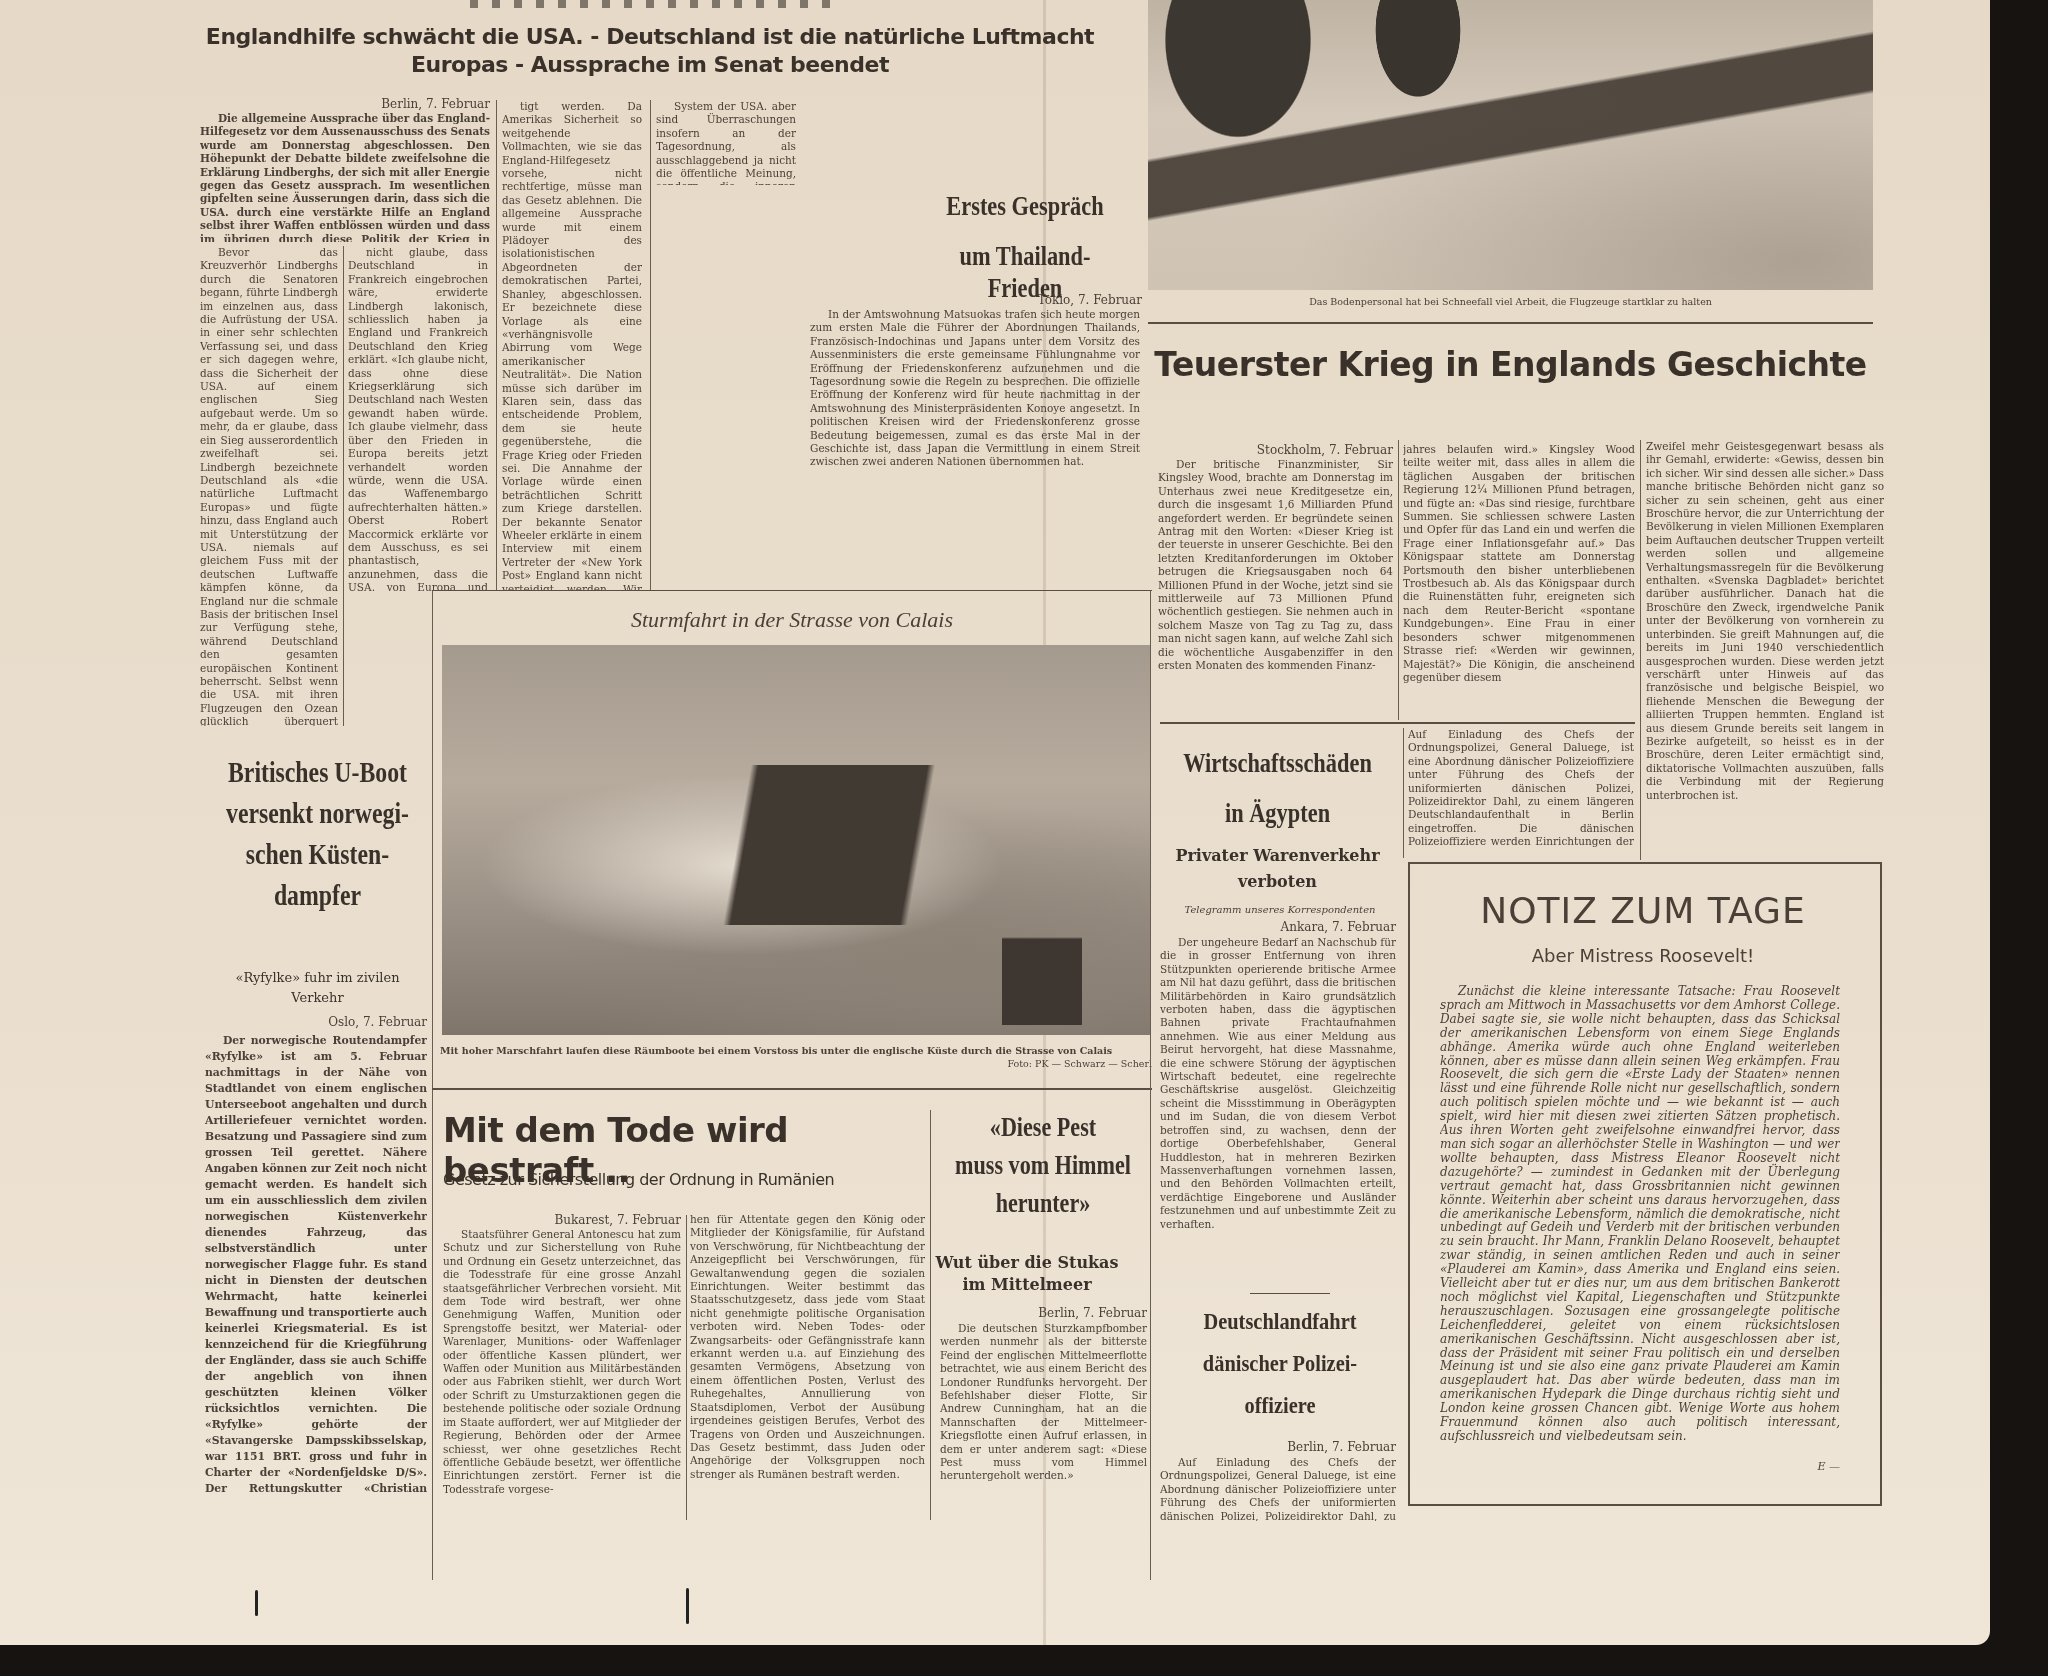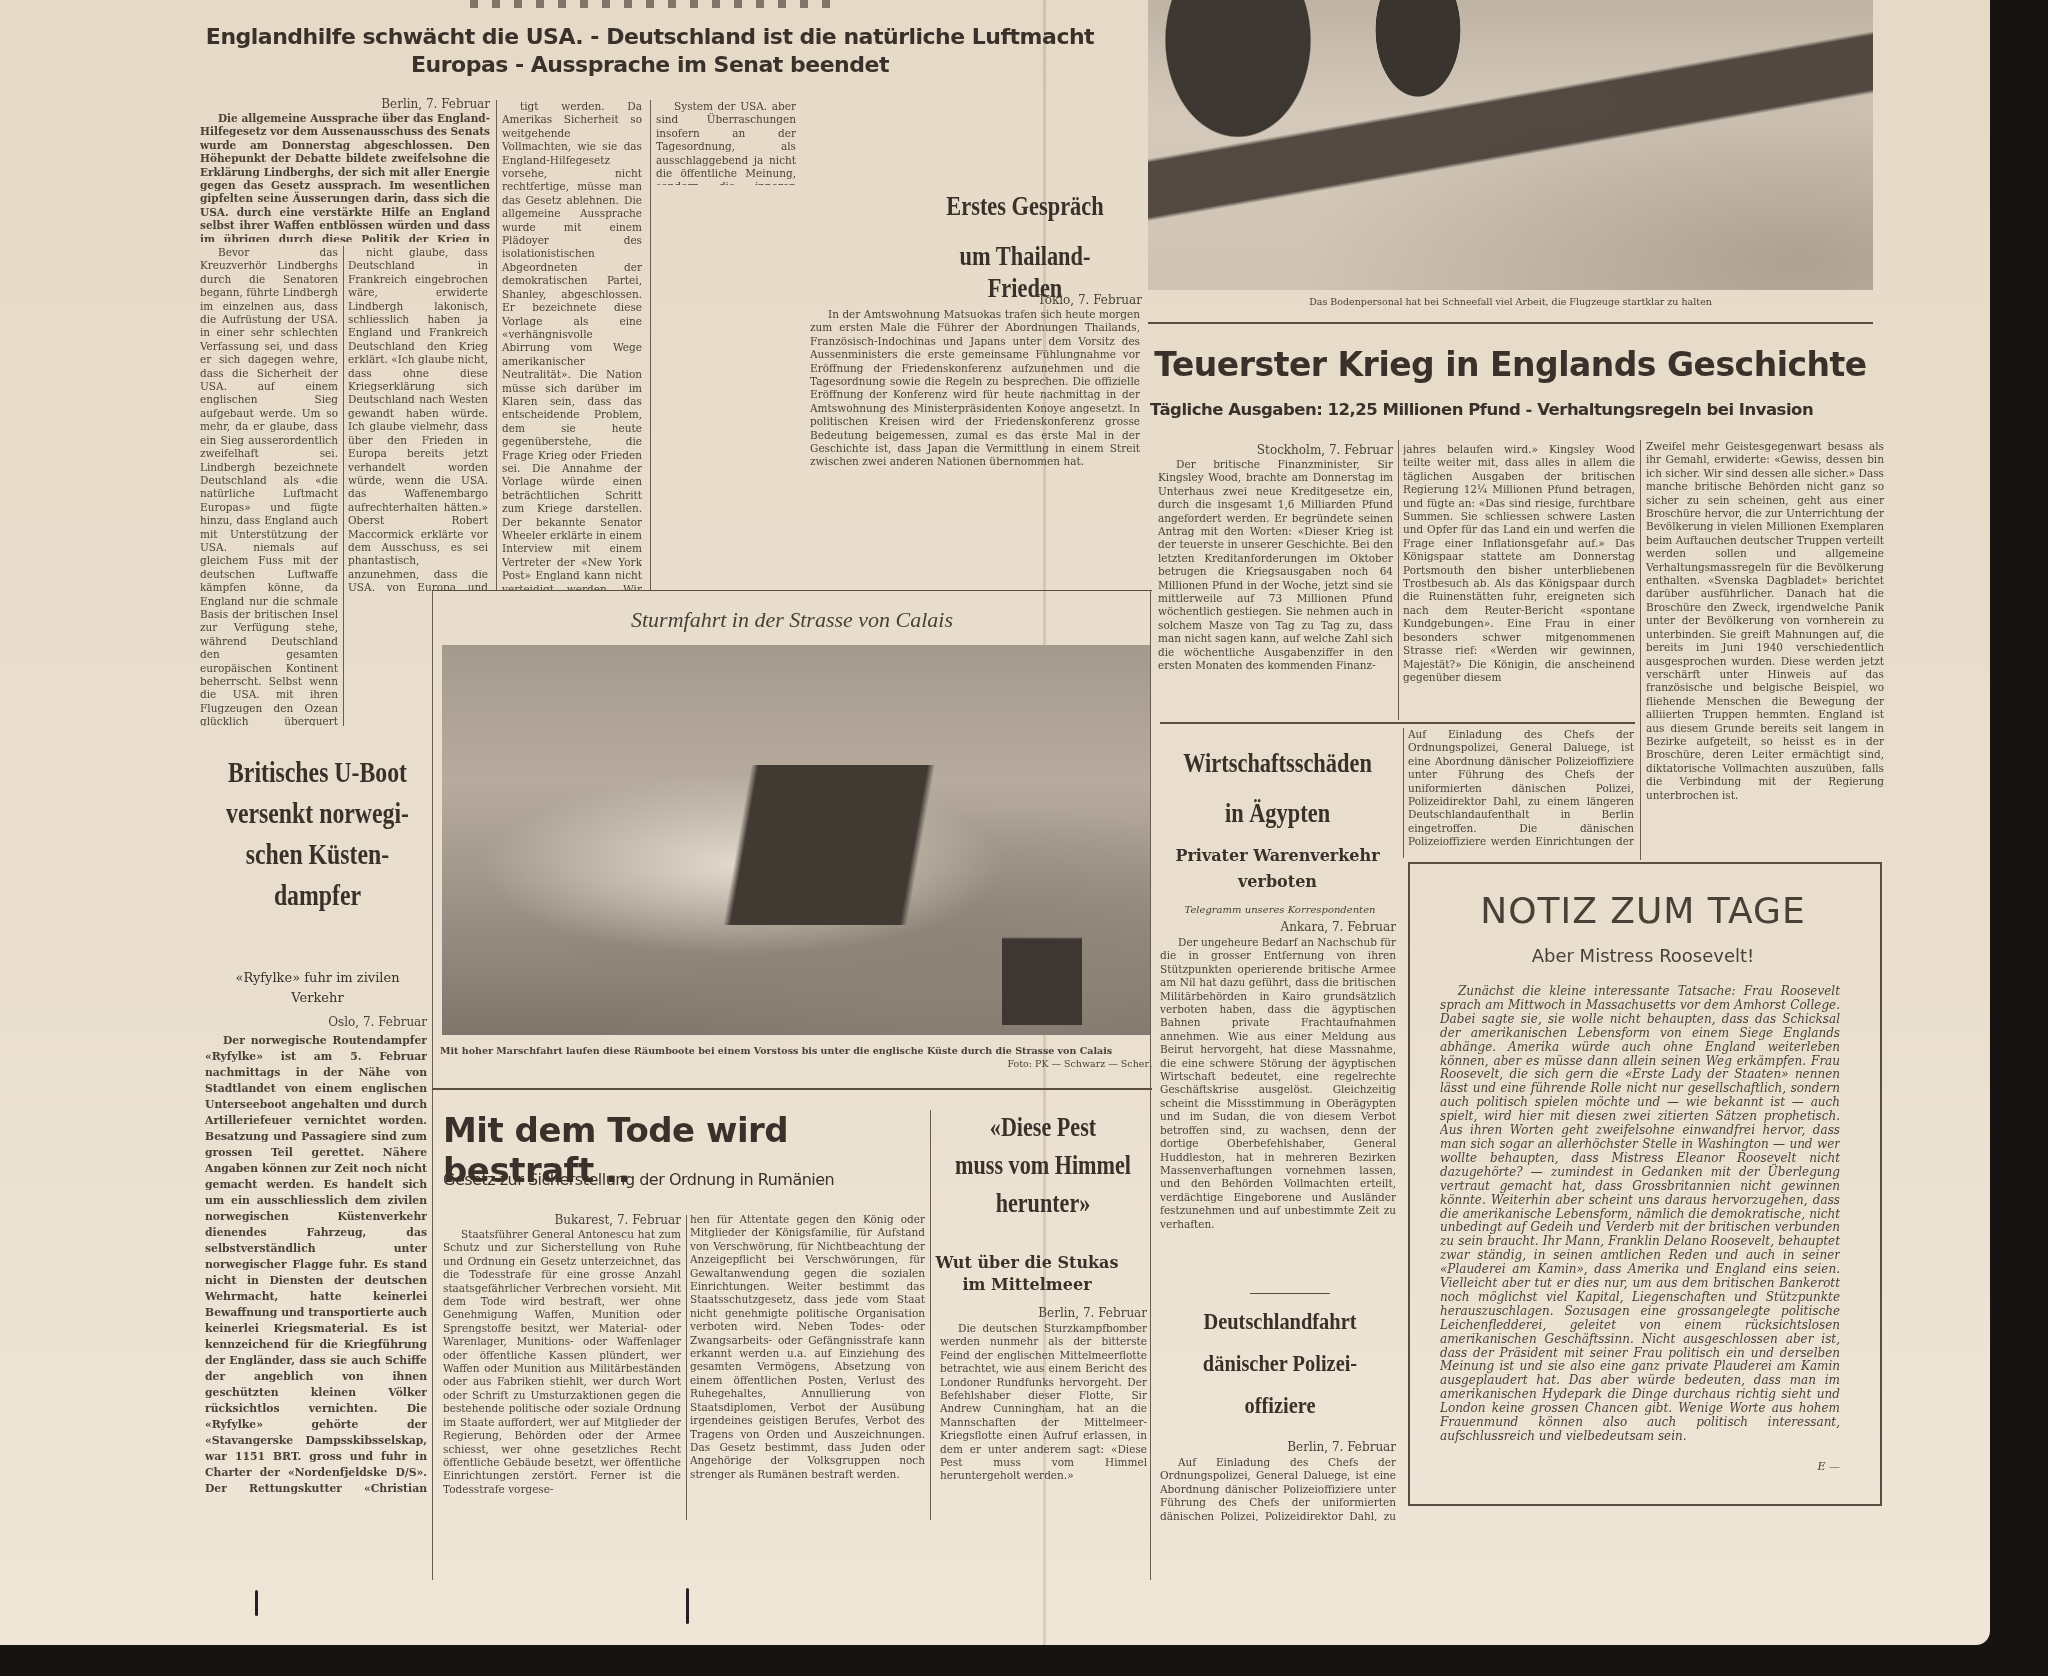--- a/index.html
+++ b/index.html
@@ -77,21 +77,20 @@
       radial-gradient(ellipse 120px 160px at 90px 40px, #3d3732 0 60%, transparent 61%),
       radial-gradient(ellipse 70px 110px at 270px 30px, #3a342f 0 60%, transparent 61%),
       linear-gradient(170deg, transparent 0 38%, rgba(60,52,45,.85) 39% 52%, transparent 53%),
       radial-gradient(ellipse 500px 200px at 650px 260px, rgba(120,108,96,.4), transparent),
       linear-gradient(180deg,#bfb3a4 0%,#d4c9ba 40%,#cfc3b4 100%);">
   </div>
   <div class="abs caption center" style="left:1148px;top:296px;width:725px;">Das Bodenpersonal hat bei Schneefall viel Arbeit, die Flugzeuge startklar zu halten</div>
   <div class="rule-h" style="left:1148px;top:322px;width:725px;"></div>
 
   <div class="abs center hl" style="left:1148px;top:345px;width:725px;font-size:33px;">Teuerster Krieg in Englands Geschichte</div>
-  <div class="abs hl" style="left:1150px;top:400px;width:740px;font-size:16.5px;white-space:nowrap;">Tägliche Ausgaben: 12,25 Millionen Pfund - Verhaltungsregeln bei Invasion</div>
   <div class="abs dateline" style="left:1158px;top:443px;width:235px;">Stockholm, 7. Februar</div>
   <div class="abs body-text" style="left:1158px;top:458px;width:235px;height:262px;">
       <p>Der britische Finanzminister, Sir Kingsley Wood, brachte am Donnerstag im Unterhaus zwei neue Kreditgesetze ein, durch die insgesamt 1,6 Milliarden Pfund angefordert werden. Er begründete seinen Antrag mit den Worten: «Dieser Krieg ist der teuerste in unserer Geschichte. Bei den letzten Kreditanforderungen im Oktober betrugen die Kriegsausgaben noch 64 Millionen Pfund in der Woche, jetzt sind sie mittlerweile auf 73 Millionen Pfund wöchentlich gestiegen. Sie nehmen auch in solchem Masze von Tag zu Tag zu, dass man nicht sagen kann, auf welche Zahl sich die wöchentliche Ausgabenziffer in den ersten Monaten des kommenden Finanz-</p>
     </div>
   <div class="rule-v" style="left:1398px;top:440px;height:280px;"></div>
   <div class="abs body-text" style="left:1403px;top:443px;width:232px;height:277px;">
       <p style="text-indent:0">jahres belaufen wird.» Kingsley Wood teilte weiter mit, dass alles in allem die täglichen Ausgaben der britischen Regierung 12¼ Millionen Pfund betragen, und fügte an: «Das sind riesige, furchtbare Summen. Sie schliessen schwere Lasten und Opfer für das Land ein und werfen die Frage einer Inflationsgefahr auf.» Das Königspaar stattete am Donnerstag Portsmouth den bisher unterbliebenen Trostbesuch ab. Als das Königspaar durch die Ruinenstätten fuhr, ereigneten sich nach dem Reuter-Bericht «spontane Kundgebungen». Eine Frau in einer besonders schwer mitgenommenen Strasse rief: «Werden wir gewinnen, Majestät?» Die Königin, die anscheinend gegenüber diesem</p>
     </div>
   <div class="rule-v" style="left:1640px;top:440px;height:420px;"></div>
   <div class="abs body-text" style="left:1646px;top:440px;width:238px;height:412px;">

